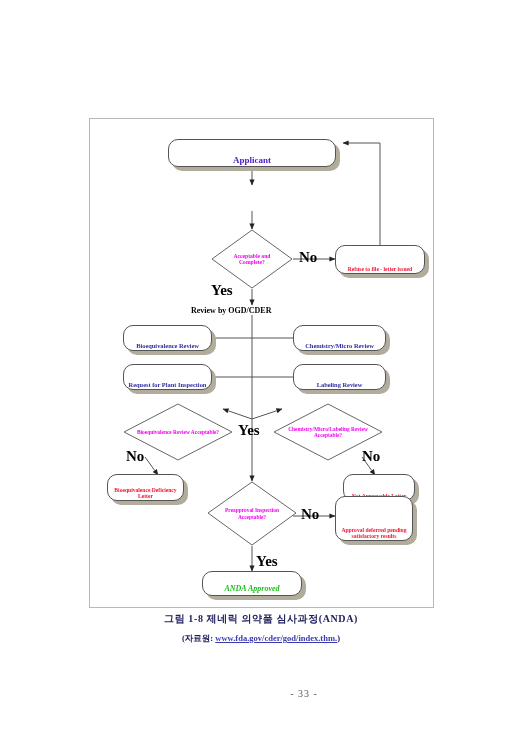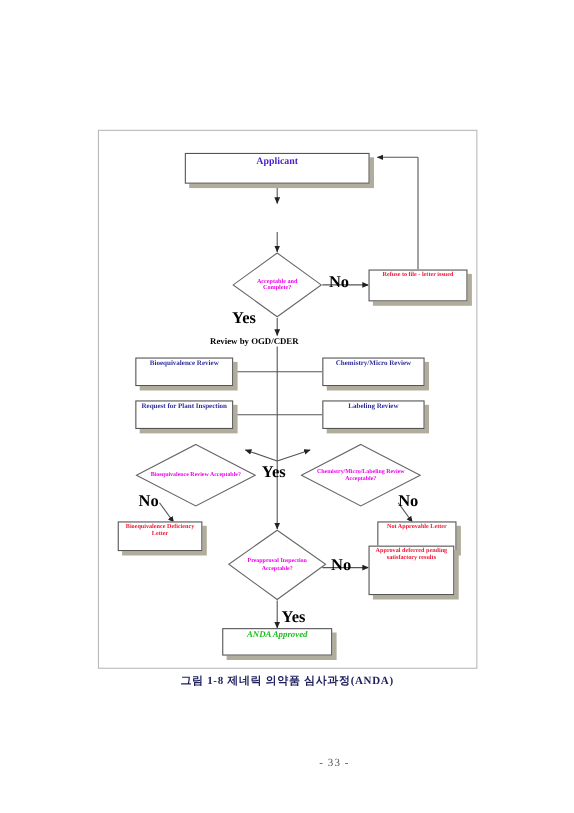--- a/index.html
+++ b/index.html
@@ -39,24 +39,25 @@
     left: 0; top: 0;
     width: 345px;
     height: 490px;
   }
 
   
   .node {
     position: absolute;
     box-sizing: border-box;
     display: flex;
-    align-items: flex-start;
+    align-items: flex-end;
     justify-content: center;
     text-align: center;
     line-height: 1.12;
+    border-radius: 10px;
   }
 
   .box {
     background: #ffffff;
     border: 1px solid #555555;
     box-shadow: 4px 4px 0 0 #b1ac9b;
     font-weight: bold;
     padding: 1px 2px;
   }
 
@@ -266,17 +267,20 @@
     <div class="edge-label" style="left:148px; top:303px;">Yes</div>
     <div class="edge-label" style="left:36px; top:329px;">No</div>
     <div class="edge-label" style="left:272px; top:329px;">No</div>
     <div class="edge-label" style="left:211px; top:387px;">No</div>
     <div class="edge-label" style="left:166px; top:434px;">Yes</div>
 
   </div>
 
   <div id="caption">
     <div id="caption-title">그림 1-8 제네릭 의약품 심사과정(ANDA)</div>
+    <div id="caption-source">
+      <span>(자료원: </span><span class="src-url">www.fda.gov/cder/god/index.thm.</span><span>)</span>
+    </div>
   </div>
 
   <div id="page-number">- 33 -</div>
 
 </div>
 
 </body></html>

